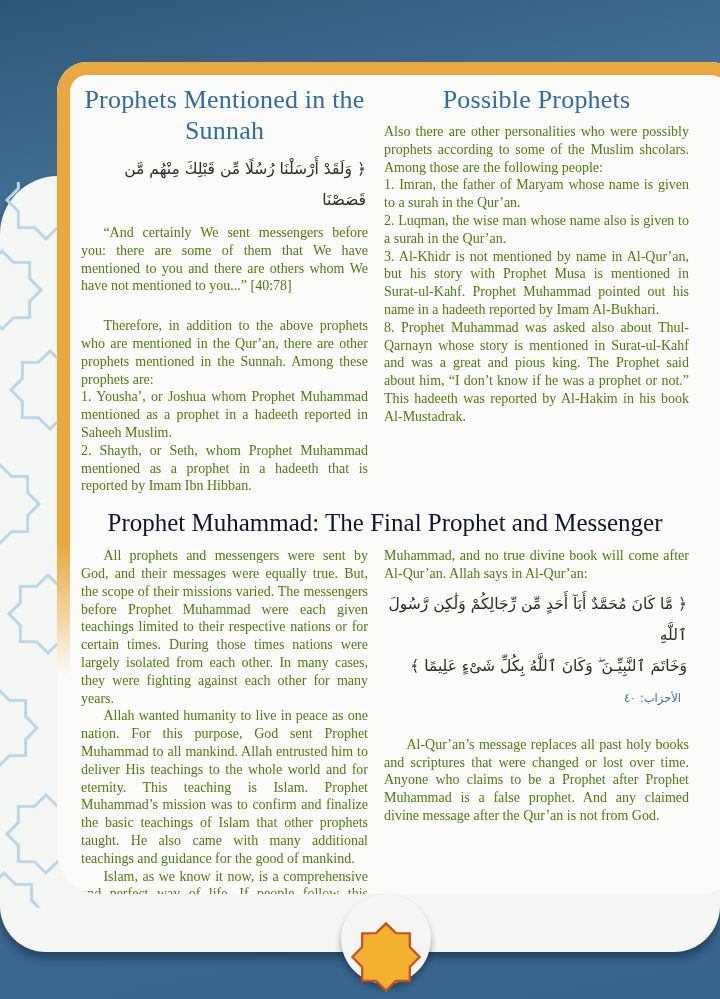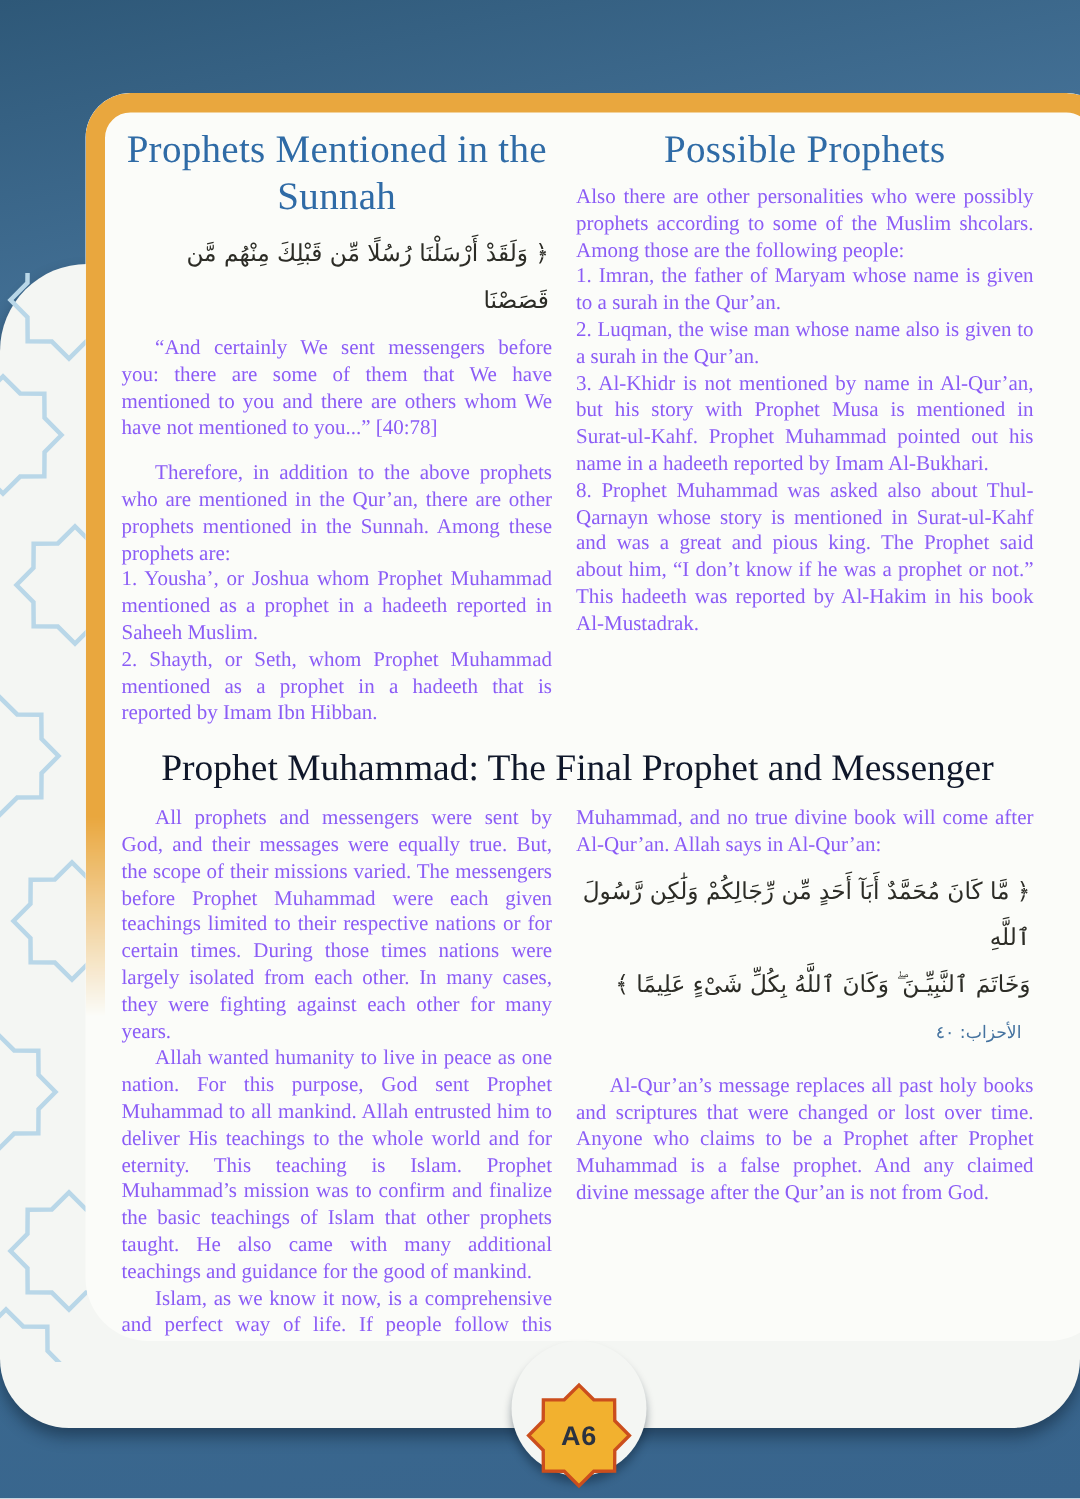--- a/index.html
+++ b/index.html
@@ -31,23 +31,23 @@
   .top-section{display:flex;gap:16px;min-height:396px;}
   .col-a{width:287px;flex:none;}
   .col-b{width:305px;flex:none;}
   .bottom-section{display:flex;gap:16px;margin-top:4px;}
 
   h1{font-weight:normal;color:#2f6ba6;text-align:center;margin:6px 0 8px 0;
      font-size:26px;line-height:31px;letter-spacing:.2px;}
   h2.mid{font-weight:normal;color:#0f172a;text-align:center;font-size:25px;
      margin:14px 0 10px 0;line-height:28px;}
 
-  p{margin:0;font-size:14px;line-height:17.8px;color:#8b5cf6;text-align:justify;}
+  p{margin:0;font-size:14px;line-height:17.8px;color:#4d7c0f;text-align:justify;}
   p.indent{text-indent:1.6em;}
-  p.gap-top{margin-top:12px;}
+  p.gap-top{margin-top:22px;}
   .lead-line{text-indent:1.6em;margin-top:2px;}
 
   .arabic{direction:rtl;text-align:right;font-family:"DejaVu Sans",sans-serif;
           font-size:15.5px;line-height:31px;color:#2c2c26;margin:6px 2px 8px 2px;}
   .ayah-ref{font-size:11.5px;color:#44729f;padding-right:6px;}
 
   
   .badge-collar{position:absolute;left:341px;top:894px;width:90px;height:90px;border-radius:50%;
                 background:#f4f6f3;box-shadow:0 5px 6px rgba(8,24,40,.38);}
   .badge{position:absolute;left:350px;top:921px;width:72px;height:72px;}
@@ -146,15 +146,14 @@
     </div>
     <div class="gold-frame"></div>
   </div>
 
   <div class="badge-collar"></div>
   <div class="badge">
     <svg width="72" height="72" viewBox="-36 -36 72 72">
       <use href="#star8pt" transform="scale(1.12)" fill="#f2b12f" stroke="#cb4e1d" stroke-width="2"></use>
     </svg>
   </div>
-  <div class="badge-label">A6</div>
 
 </div>
 
 </body></html>

